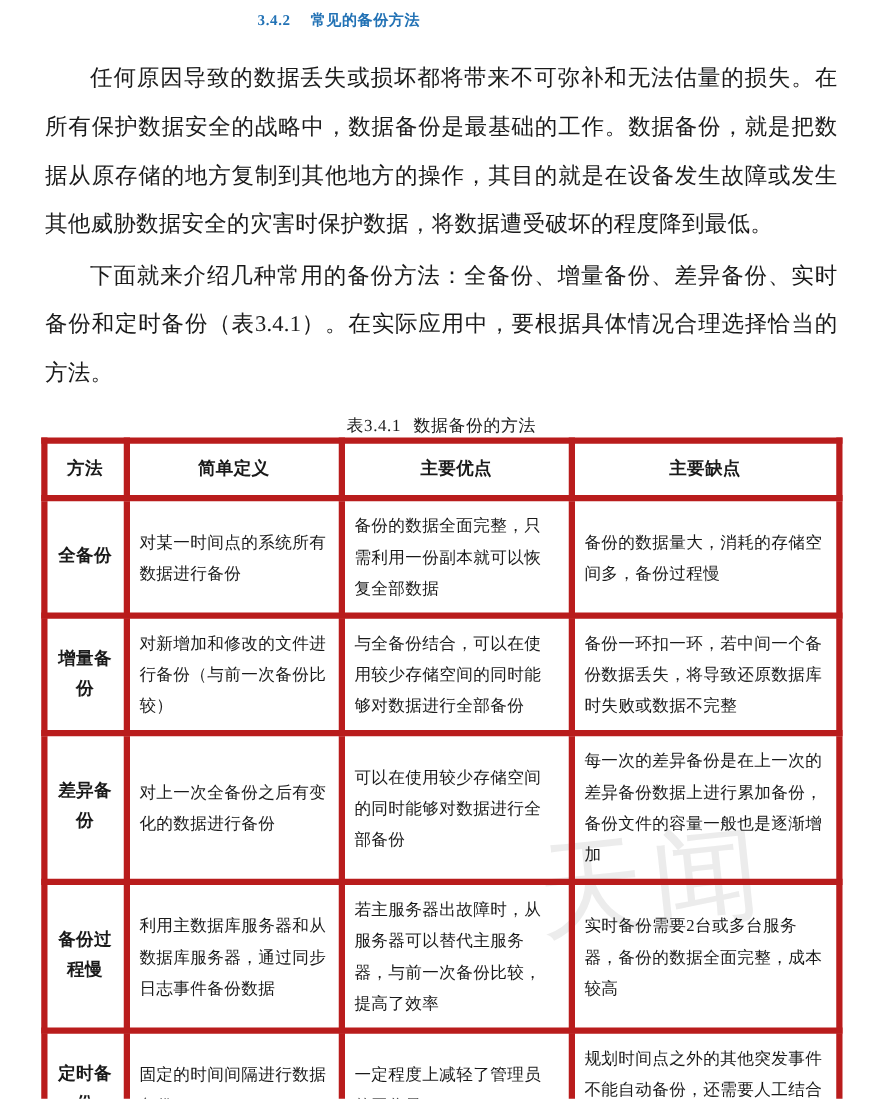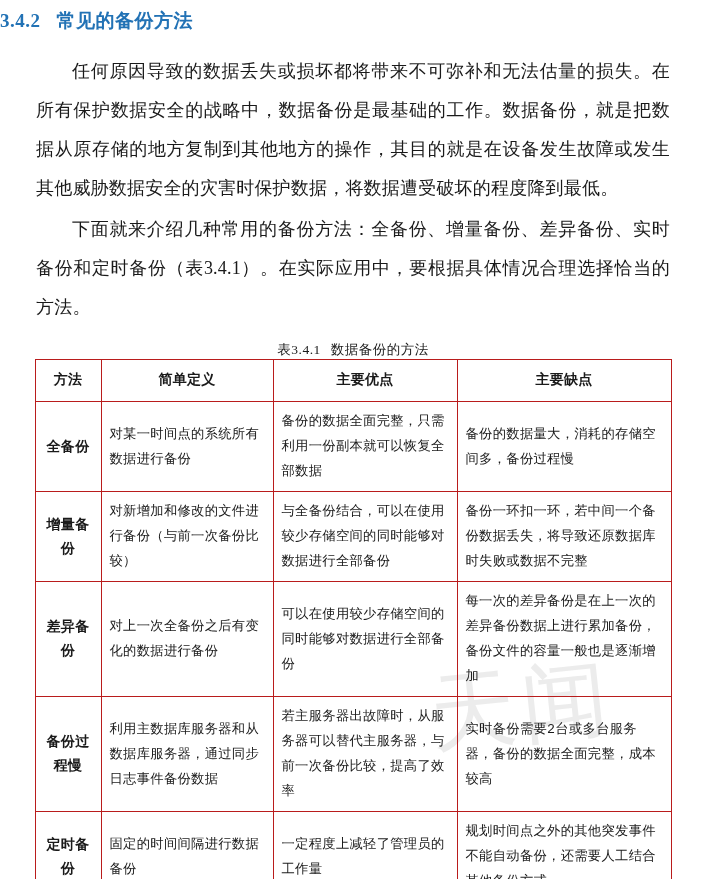--- a/index.html
+++ b/index.html
@@ -17,23 +17,24 @@
   }
   .page {
     position: relative;
     width: 706px;
     height: 879px;
     padding: 0;
     box-sizing: border-box;
   }
   .section-heading {
     color: #2272b5;
-    font-size: 19px;
+    font-size: 12px;
     font-weight: bold;
     margin: 8px 0 0 0;
+    padding-left: 206px;
     letter-spacing: 0.5px;
   }
   .section-heading .num {
     margin-right: 16px;
   }
   .body-block {
     padding: 0 36px 0 36px;
     margin-top: 18px;
   }
   p.para {
@@ -62,27 +63,26 @@
     border-collapse: collapse;
     width: 636px;
     margin: 0 auto;
     table-layout: fixed;
     position: relative;
     z-index: 2;
     background: transparent;
   }
   table.backup-table th,
   table.backup-table td {
-    border: 1px solid #b91c1c;
+    border: 5px solid #b91c1c;
     vertical-align: middle;
     padding: 7px 8px;
     font-size: 13.3px;
     line-height: 25px;
     letter-spacing: 0.3px;
-    font-family: Liberation Mono, monospace;
   }
   table.backup-table thead th {
     text-align: center;
     font-weight: bold;
     font-size: 14px;
     padding: 8px 6px;
   }
   table.backup-table td.method {
     text-align: center;
     font-weight: bold;

